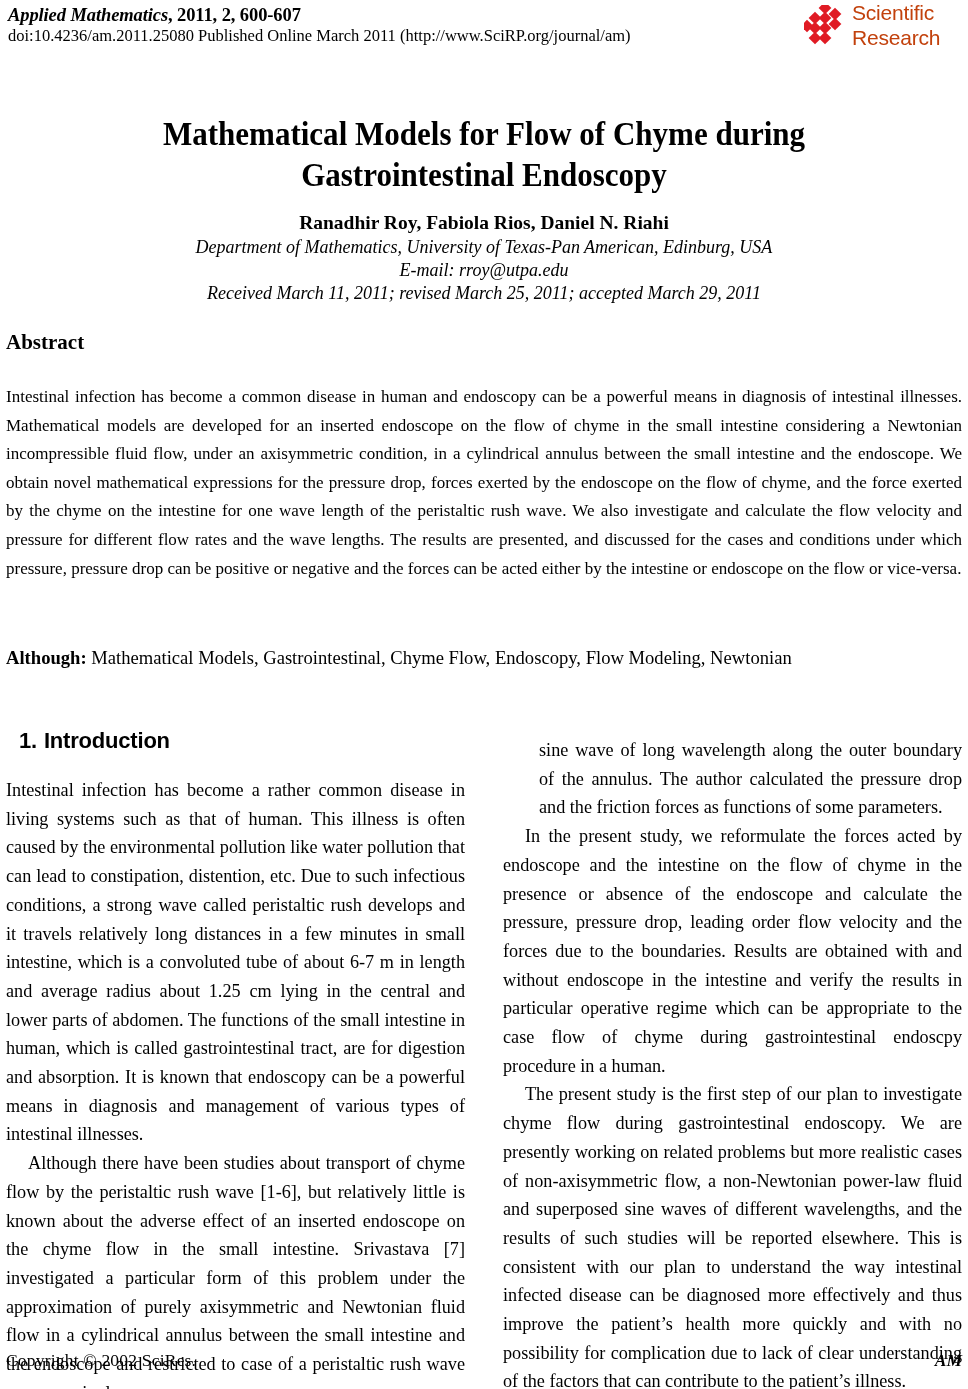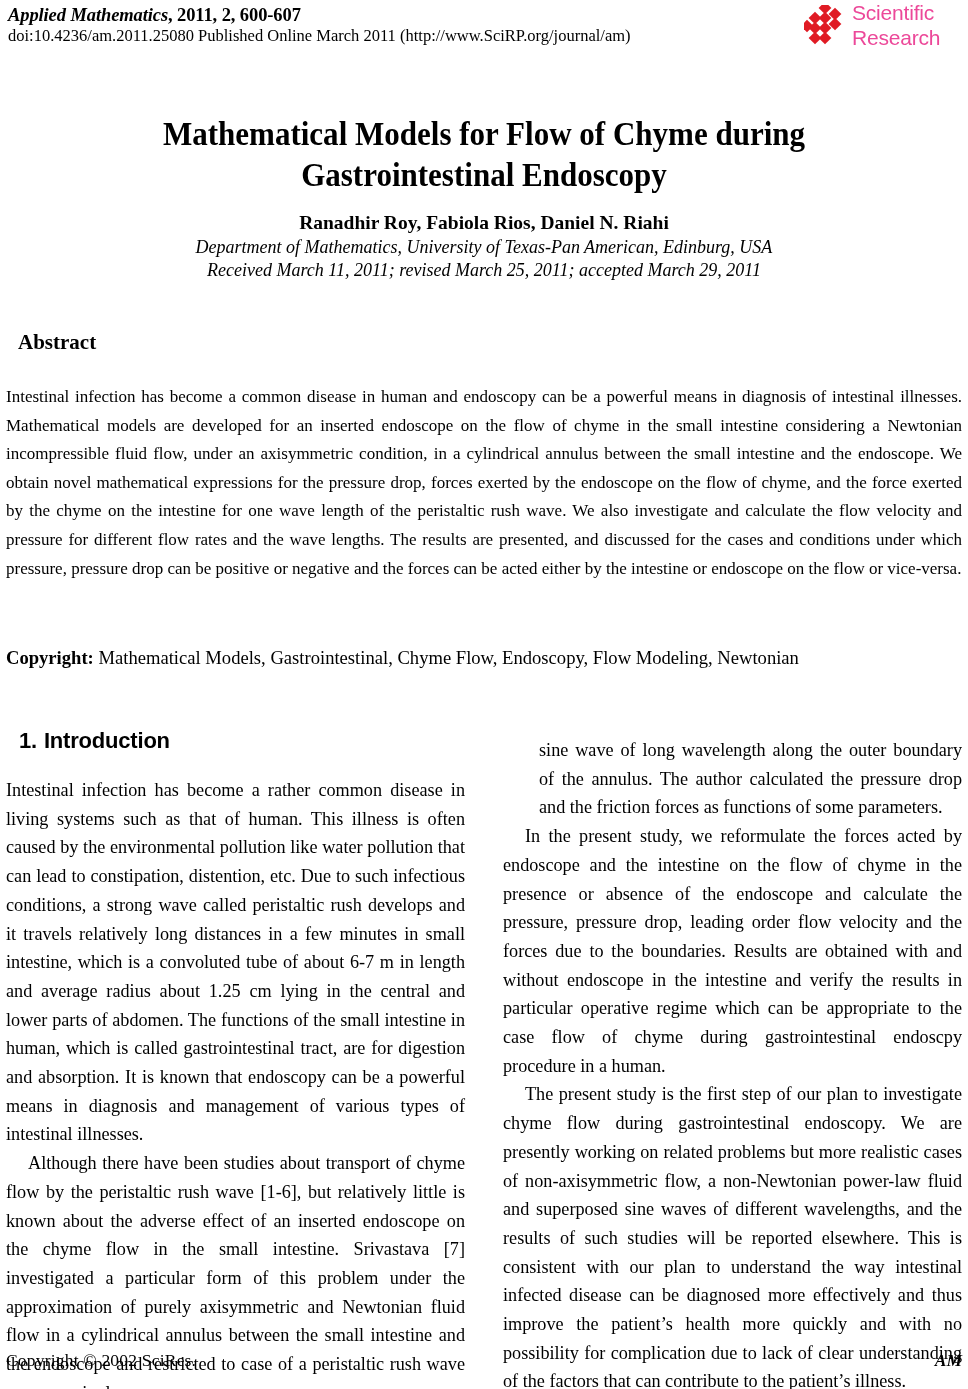--- a/index.html
+++ b/index.html
@@ -64,21 +64,21 @@
     width: 44px;
     height: 42px;
   }
   .logo-text {
     position: absolute;
     left: 54px;
     top: 1px;
     font-family: "Liberation Sans", "DejaVu Sans", sans-serif;
     font-size: 21px;
     line-height: 24.5px;
-    color: #ec4899;
+    color: #c2410c;
     letter-spacing: -0.2px;
   }
 
   
   .title {
     position: absolute;
     left: 74px;
     top: 92px;
     width: 820px;
     text-align: center;
@@ -108,21 +108,21 @@
   .dates {
     font-style: italic;
     font-size: 18px;
     line-height: 23px;
   }
   .email .lbl { font-style: italic; }
 
   
   .abstract-head {
     position: absolute;
-    left: 18px;
+    left: 6px;
     top: 330px;
     font-weight: bold;
     font-size: 21px;
     line-height: 25px;
   }
   .abstract-body {
     position: absolute;
     left: 6px;
     top: 383px;
     width: 956px;
@@ -234,28 +234,29 @@
       <div>Scientific</div>
       <div>Research</div>
     </div>
   </div>
 
   <h1 class="title">Mathematical Models for Flow of Chyme during Gastrointestinal Endoscopy</h1>
 
   <div class="authors-block">
     <div class="authors">Ranadhir Roy, Fabiola Rios, Daniel N. Riahi</div>
     <div class="affiliation">Department of Mathematics, University of Texas-Pan American, Edinburg, USA</div>
+    <div class="email"><span class="lbl">E-mail</span><span>: rroy@utpa.edu</span></div>
     <div class="dates">Received March 11, 2011; revised March 25, 2011; accepted March 29, 2011</div>
   </div>
 
   <div class="abstract-head">Abstract</div>
   <div class="abstract-body">Intestinal infection has become a common disease in human and endoscopy can be a powerful means in diagnosis of intestinal illnesses. Mathematical models are developed for an inserted endoscope on the flow of chyme in the small intestine considering a Newtonian incompressible fluid flow, under an axisymmetric condition, in a cylindrical annulus between the small intestine and the endoscope. We obtain novel mathematical expressions for the pressure drop, forces exerted by the endoscope on the flow of chyme, and the force exerted by the chyme on the intestine for one wave length of the peristaltic rush wave. We also investigate and calculate the flow velocity and pressure for different flow rates and the wave lengths. The results are presented, and discussed for the cases and conditions under which pressure, pressure drop can be positive or negative and the forces can be acted either by the intestine or endoscope on the flow or vice-versa.</div>
 
   <div class="keywords">
-    <span class="kw-label">Copyright:</span><span class="kw-body"> Mathematical Models, Gastrointestinal, Chyme Flow, Endoscopy, Flow Modeling, Newtonian</span>
+    <span class="kw-label">Although:</span><span class="kw-body"> Mathematical Models, Gastrointestinal, Chyme Flow, Endoscopy, Flow Modeling, Newtonian</span>
   </div>
 
   <div class="col col-left">
     <div class="sec-head"><span class="secnum">1.</span><span>Introduction</span></div>
     <p class="para">Intestinal infection has become a rather common disease in living systems such as that of human. This illness is often caused by the environmental pollution like water pollution that can lead to constipation, distention, etc. Due to such infectious conditions, a strong wave called peristaltic rush develops and it travels relatively long distances in a few minutes in small intestine, which is a convoluted tube of about 6-7 m in length and average radius about 1.25 cm lying in the central and lower parts of abdomen. The functions of the small intestine in human, which is called gastrointestinal tract, are for digestion and absorption. It is known that endoscopy can be a powerful means in diagnosis and management of various types of intestinal illnesses.</p>
     <p class="para indent">Although there have been studies about transport of chyme flow by the peristaltic rush wave [1-6], but relatively little is known about the adverse effect of an inserted endoscope on the chyme flow in the small intestine. Srivastava [7] investigated a particular form of this problem under the approximation of purely axisymmetric and Newtonian fluid flow in a cylindrical annulus between the small intestine and the endoscope and restricted to case of a peristaltic rush wave as a pure single</p>
   </div>
 
   <div class="col col-right">
     <p class="para">sine wave of long wavelength along the outer boundary of the annulus. The author calculated the pressure drop and the friction forces as functions of some parameters.</p>

